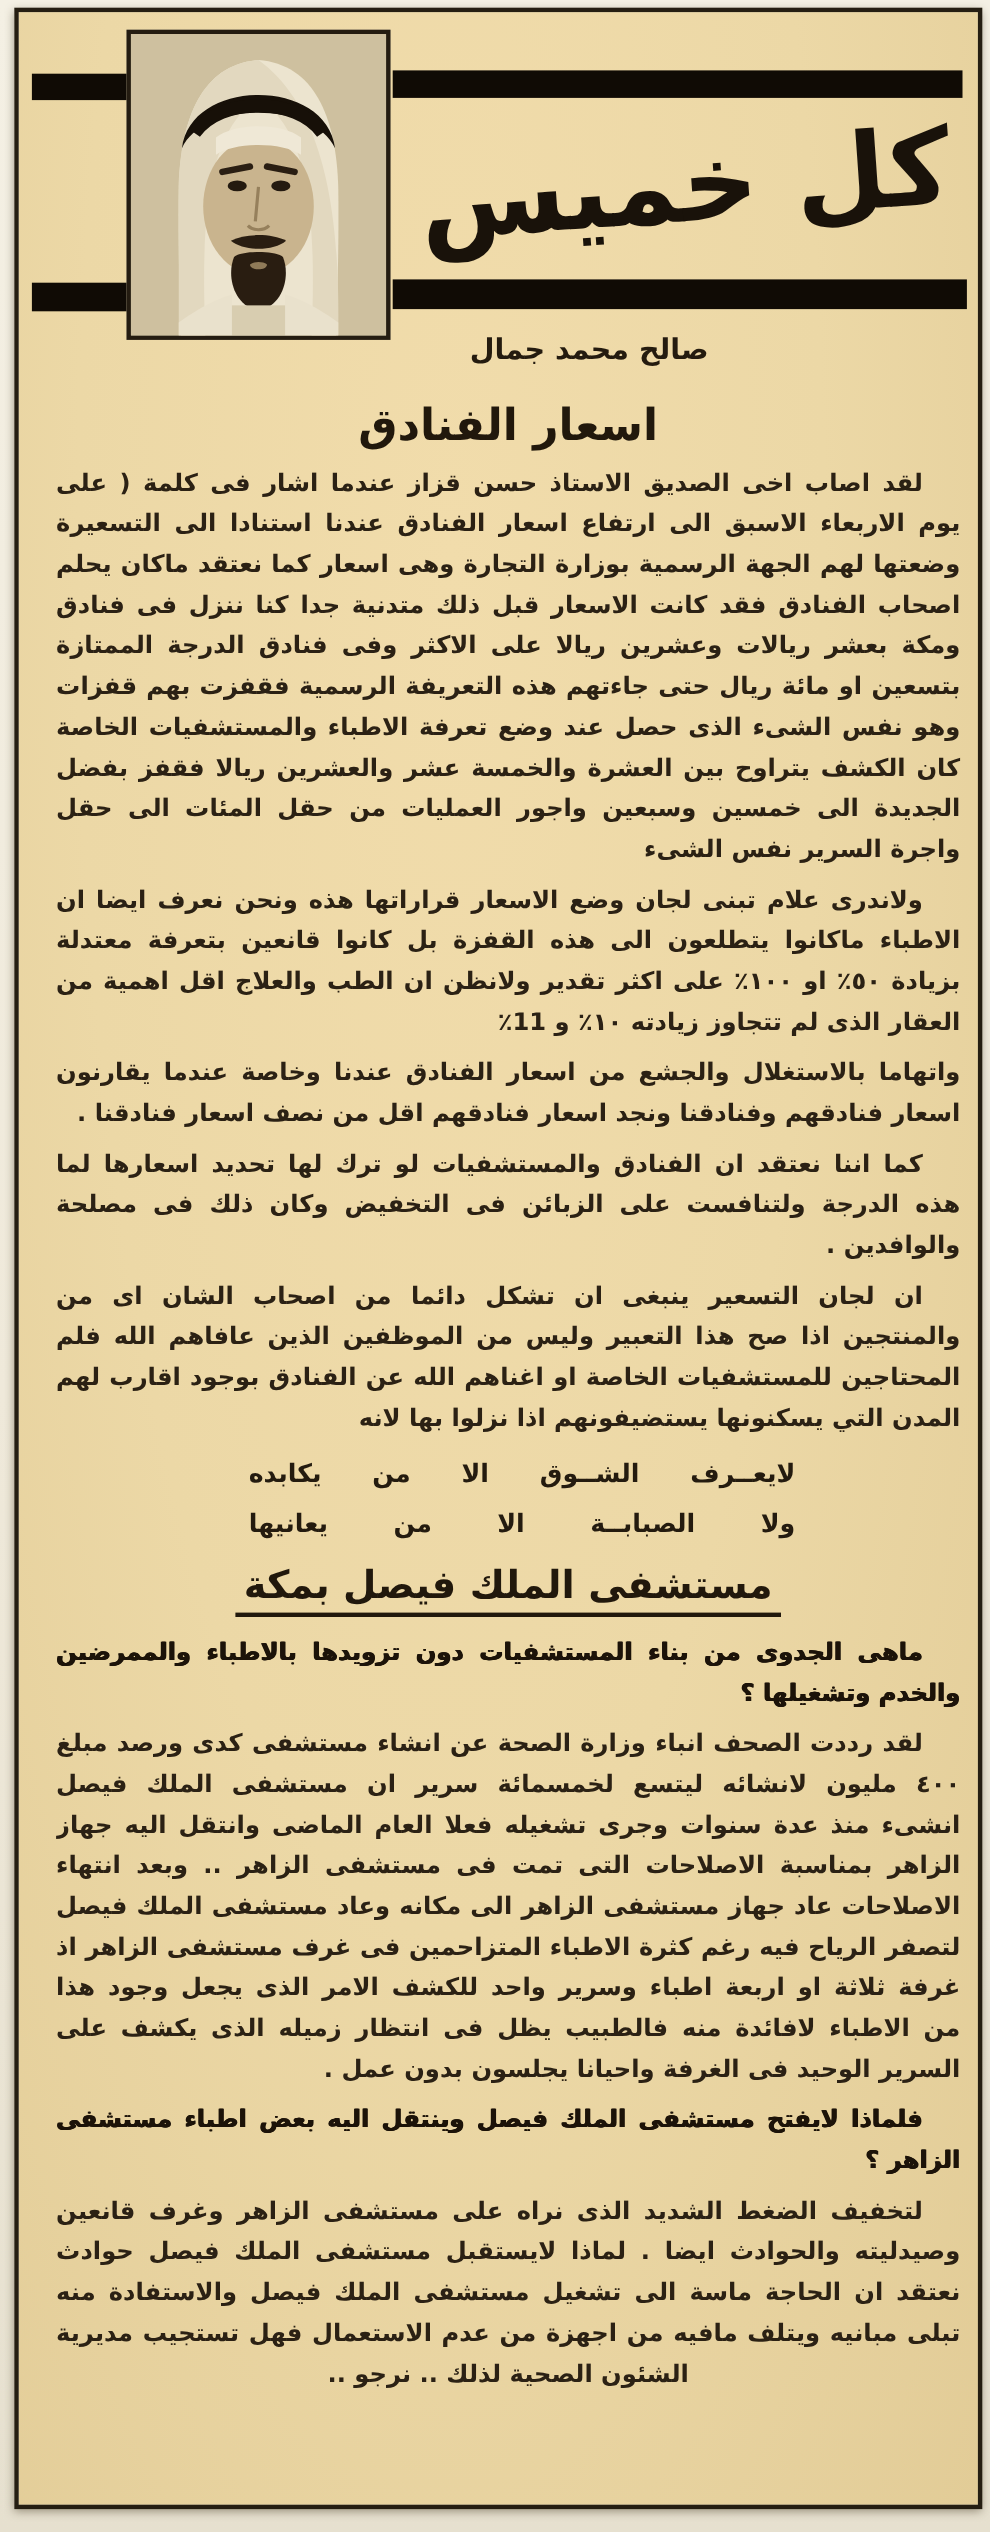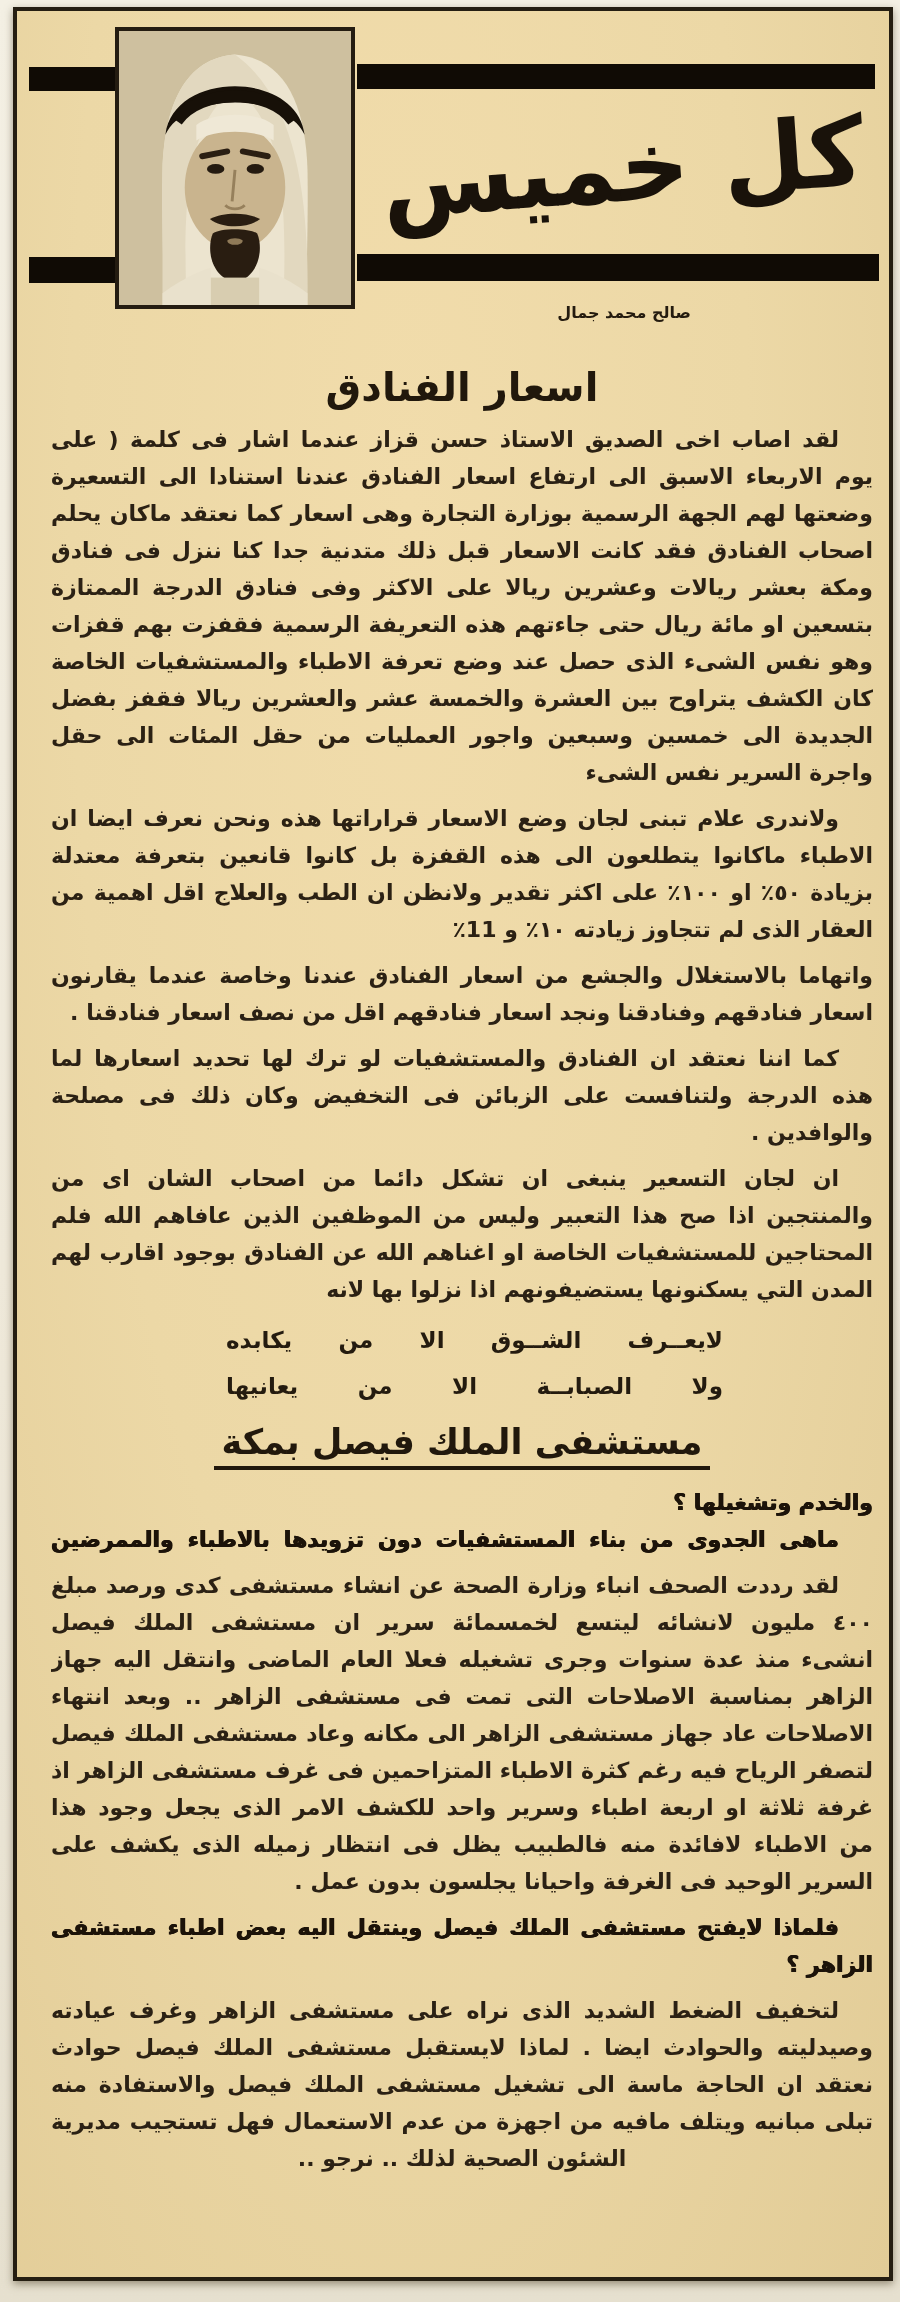--- a/index.html
+++ b/index.html
@@ -29,21 +29,21 @@
     background:#d6c9ab;box-sizing:border-box;
   }
   .photo svg{display:block;width:100%;height:100%;}
   .logo{
     position:absolute;top:76px;right:14px;width:505px;height:162px;
     font-size:96px;font-weight:bold;line-height:162px;text-align:center;
     transform:rotate(-4deg);color:#19120a;letter-spacing:0;
   }
   .byline{
     position:absolute;top:292px;right:198px;width:264px;
-    font-size:16px;font-weight:bold;text-align:right;color:#241b0f;
+    font-size:26px;font-weight:bold;text-align:left;color:#241b0f;
   }
   
   .article{padding:0 16px 0 34px;}
   .h1{font-size:40px;font-weight:bold;text-align:center;line-height:48px;margin:4px 0 10px;color:#21180c;}
   .h2wrap{text-align:center;margin:10px 0 14px;}
   .h2{
     display:inline-block;font-size:35px;font-weight:bold;line-height:42px;
     border-bottom:4px solid #21180c;padding:0 8px 3px;color:#21180c;text-align:center;
   }
   .para{margin:0 0 9px;}
@@ -156,40 +156,40 @@
         <div class="vrow">
           <span class="word">ولا</span>
           <span class="word">الصبابــة</span>
           <span class="word">الا</span>
           <span class="word">من</span>
           <span class="word">يعانيها</span>
         </div>
       </div>
       <div class="h2wrap"><span class="h2">مستشفى الملك فيصل بمكة</span></div>
       <div class="para strong">
+        <div class="line first">ماهى الجدوى من بناء المستشفيات دون تزويدها بالاطباء والممرضين</div>
         <div class="line last">والخدم وتشغيلها ؟</div>
-        <div class="line first">ماهى الجدوى من بناء المستشفيات دون تزويدها بالاطباء والممرضين</div>
       </div>
       <div class="para">
         <div class="line first">لقد رددت الصحف انباء وزارة الصحة عن انشاء مستشفى كدى ورصد مبلغ</div>
         <div class="line">٤٠٠ مليون لانشائه ليتسع لخمسمائة سرير ان مستشفى الملك فيصل بالششة قد</div>
         <div class="line">انشىء منذ عدة سنوات وجرى تشغيله فعلا العام الماضى وانتقل اليه جهاز مستشفى</div>
         <div class="line">الزاهر بمناسبة الاصلاحات التى تمت فى مستشفى الزاهر .. وبعد انتهاء</div>
         <div class="line">الاصلاحات عاد جهاز مستشفى الزاهر الى مكانه وعاد مستشفى الملك فيصل</div>
         <div class="line">لتصفر الرياح فيه رغم كثرة الاطباء المتزاحمين فى غرف مستشفى الزاهر اذ فى كل</div>
         <div class="line">غرفة ثلاثة او اربعة اطباء وسرير واحد للكشف الامر الذى يجعل وجود هذا العدد</div>
         <div class="line">من الاطباء لافائدة منه فالطبيب يظل فى انتظار زميله الذى يكشف على المريض على</div>
         <div class="line last">السرير الوحيد فى الغرفة واحيانا يجلسون بدون عمل .</div>
       </div>
       <div class="para strong">
         <div class="line first">فلماذا لايفتح مستشفى الملك فيصل وينتقل اليه بعض اطباء مستشفى</div>
         <div class="line last">الزاهر ؟</div>
       </div>
       <div class="para">
-        <div class="line first">لتخفيف الضغط الشديد الذى نراه على مستشفى الزاهر وغرف عيادته</div>
+        <div class="line first">لتخفيف الضغط الشديد الذى نراه على مستشفى الزاهر وغرف قانعين</div>
         <div class="line">وصيدليته والحوادث ايضا . لماذا لايستقبل مستشفى الملك فيصل حوادث طريق</div>
         <div class="line">نعتقد ان الحاجة ماسة الى تشغيل مستشفى الملك فيصل والاستفادة منه قبل ان</div>
         <div class="line">تبلى مبانيه ويتلف مافيه من اجهزة من عدم الاستعمال فهل تستجيب مديرية</div>
         <div class="line center-last">الشئون الصحية لذلك .. نرجو ..</div>
       </div>
     </div>
 
 </div>
 
 </body></html>

